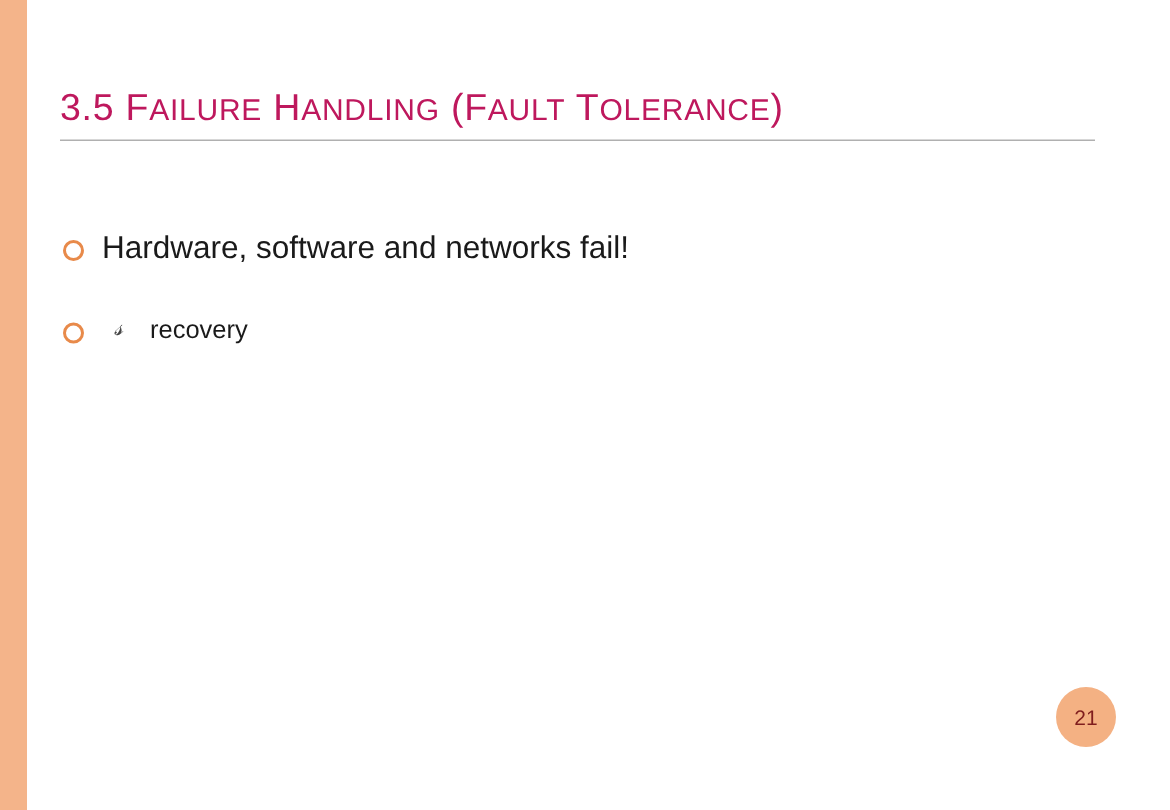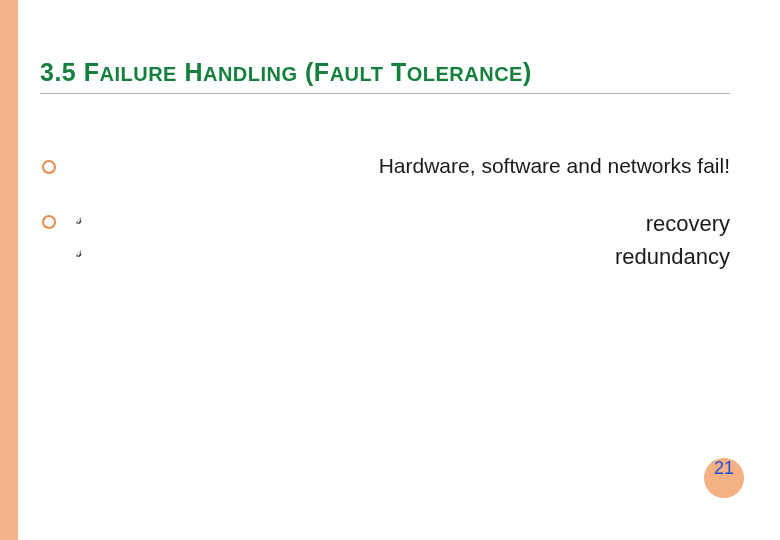--- a/index.html
+++ b/index.html
@@ -20,63 +20,62 @@
     background: #f4b48a;
   }
   .content {
     position: absolute;
     left: 40px;
     top: 58px;
     right: 50px;
   }
   .title {
     font-size: 25px;
-    color: #15803d;
-    font-weight: 700;
+    color: #be185d;
+    font-weight: 400;
     font-family: Arial, Helvetica, sans-serif;
     letter-spacing: 0.5px;
     border-bottom: 1px solid #b0b0b0;
     padding-bottom: 6px;
     margin-bottom: 58px;
   }
   .title .caps { font-size: 25px; }
   .title .small { font-size: 20px; }
   .bullets {
     list-style: none;
     padding-left: 0;
   }
   .bullets > li {
     position: relative;
     padding-left: 28px;
     font-size: 21px;
     color: #1a1a1a;
     margin-bottom: 28px;
     line-height: 1.3;
-    text-align: right;
   }
   .bullets > li::before {
     content: "";
     position: absolute;
     left: 2px;
     top: 8px;
     width: 10px;
     height: 10px;
     border: 2px solid #e88a4a;
     border-radius: 50%;
     background: transparent;
   }
   .sub-bullets {
     list-style: none;
     padding-left: 8px;
     margin-top: 8px;
   }
   .sub-bullets > li {
     position: relative;
     padding-left: 24px;
-    font-size: 22px;
+    font-size: 17px;
     color: #1a1a1a;
     line-height: 1.5;
   }
   .sub-bullets > li::before {
     content: "\1D4C8";
     position: absolute;
     left: 0;
     top: 0;
     font-size: 16px;
     color: #444;
@@ -85,25 +84,25 @@
   }
   em { font-style: italic; }
   .page-badge {
     position: absolute;
     right: 36px;
     bottom: 42px;
     width: 40px;
     height: 40px;
     border-radius: 50%;
     background: #f4b183;
-    color: #1d4ed8;
-    font-size: 18px;
+    color: #7f1d1d;
+    font-size: 14px;
     font-weight: 400;
     display: flex;
-    align-items: flex-start;
+    align-items: center;
     justify-content: center;
   }
 </style>
 </head>
 <body>
 
 <div class="left-bar"></div>
 
 <div class="content">
   <h1 class="title">
@@ -116,23 +115,20 @@
 
   <ul class="bullets">
     <li>
       <span>Hardware, software and networks fail!</span>
     </li>
     <li>
       <ul class="sub-bullets">
         <li>
           <span>recovery</span>
         </li>
-        <li>
-          <span>redundancy</span>
-        </li>
       </ul>
     </li>
   </ul>
 </div>
 
 <div class="page-badge">
   <span>21</span>
 </div>
 
 </body></html>

